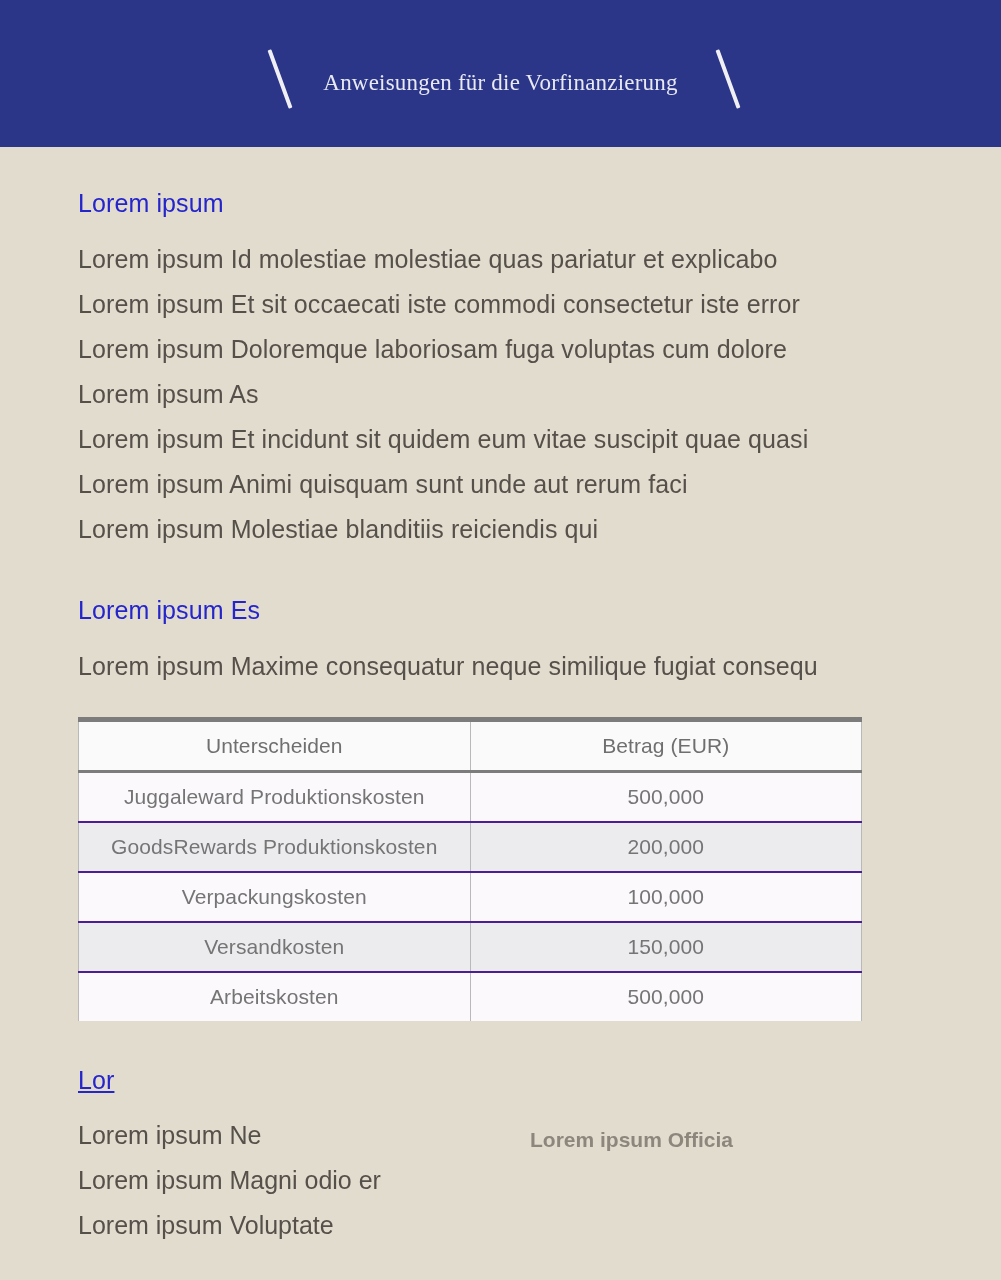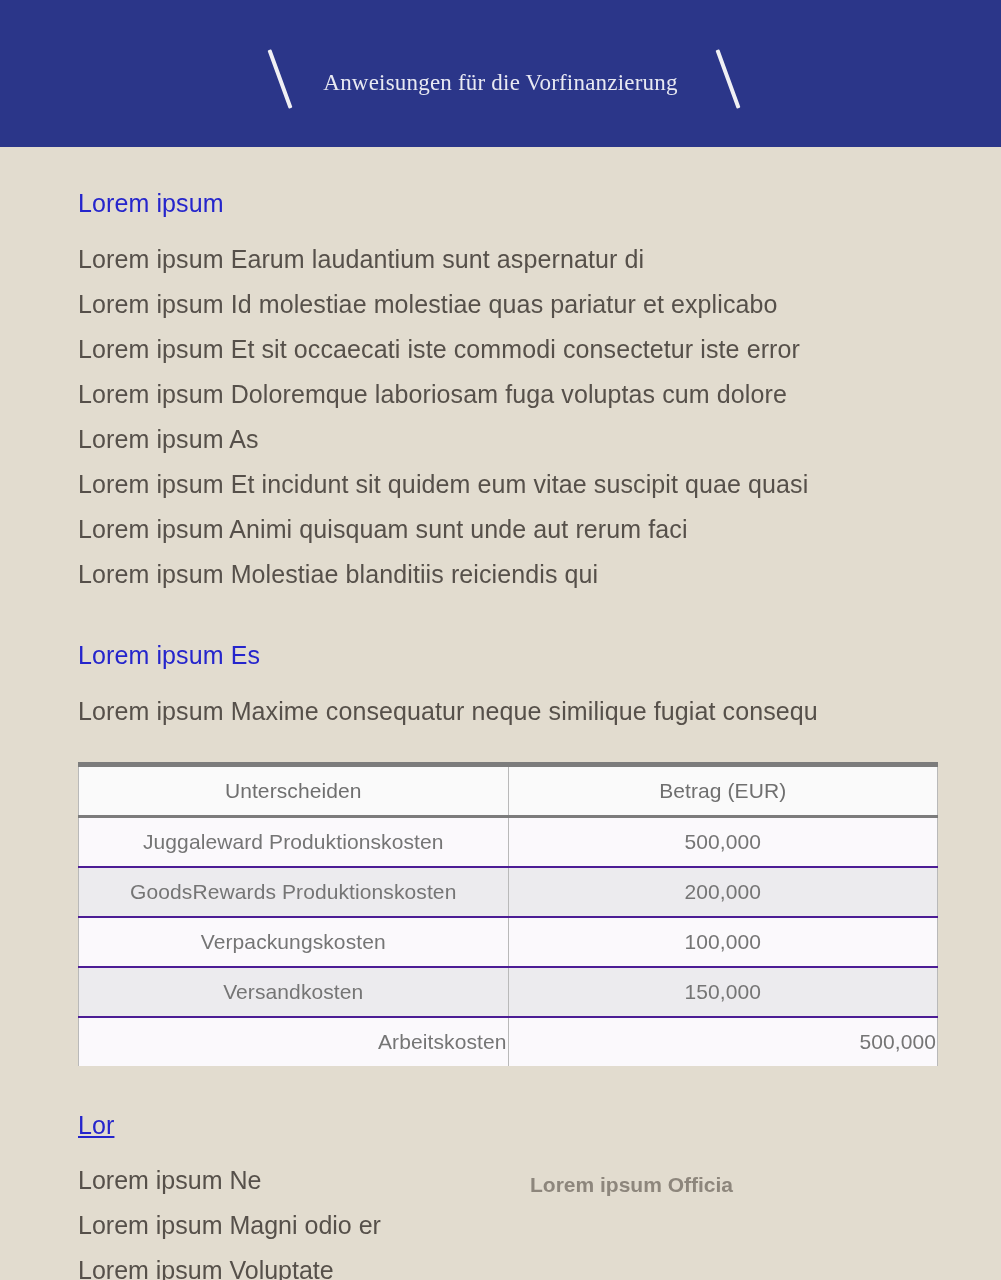--- a/index.html
+++ b/index.html
@@ -78,21 +78,21 @@
   #sec1-heading { padding-top: 42px; }
   #sec1-lines   { margin-top: 19px; }
 
   #sec2-heading { padding-top: 44px; }
   #sec2-lines   { margin-top: 19px; }
 
   
   .cost-table {
     margin-top: 28px;
     border-collapse: collapse;
-    width: 860px;
+    width: 784px;
     border-top: 5px solid #7c7c7c;
     table-layout: fixed;
     border-radius: 31px;
   }
   .cost-table th,
   .cost-table td {
     text-align: center;
     font-weight: 400;
     font-size: 21px;
     color: #757575;
@@ -113,21 +113,20 @@
     background: #fbf9fc;
   }
   .cost-table tbody tr:nth-child(even) td {
     background: #ecebee;
   }
   .cost-table tbody tr td {
     border-bottom: 2px solid #4c1d95;
   }
   .cost-table tbody tr:last-child td {
     border-bottom: none;
-    text-align: right;
   }
   .col-label  { width: 50%; }
   .col-amount { width: 50%; }
 
   
   #sec3-heading { padding-top: 45px; text-decoration: underline; }
   .footer-cols {
     display: flex;
     margin-top: 18px;
   }
@@ -161,21 +160,20 @@
   <div class="slash slash-right"></div>
   <div class="banner-inner">
     <div class="banner-title">Anweisungen für die Vorfinanzierung</div>
   </div>
 </div>
 
 <div class="page">
 
   <div class="section-heading" id="sec1-heading">Lorem ipsum</div>
   <div id="sec1-lines">
-    <div class="para-line">Lorem ipsum Earum laudantium sunt aspernatur di</div>
     <div class="para-line">Lorem ipsum Id molestiae molestiae quas pariatur et explicabo</div>
     <div class="para-line">Lorem ipsum Et sit occaecati iste commodi consectetur iste error</div>
     <div class="para-line">Lorem ipsum Doloremque laboriosam fuga voluptas cum dolore</div>
     <div class="para-line">Lorem ipsum As</div>
     <div class="para-line">Lorem ipsum Et incidunt sit quidem eum vitae suscipit quae quasi</div>
     <div class="para-line">Lorem ipsum Animi quisquam sunt unde aut rerum faci</div>
     <div class="para-line">Lorem ipsum Molestiae blanditiis reiciendis qui</div>
   </div>
 
   <div class="section-heading" id="sec2-heading">Lorem ipsum Es</div>

